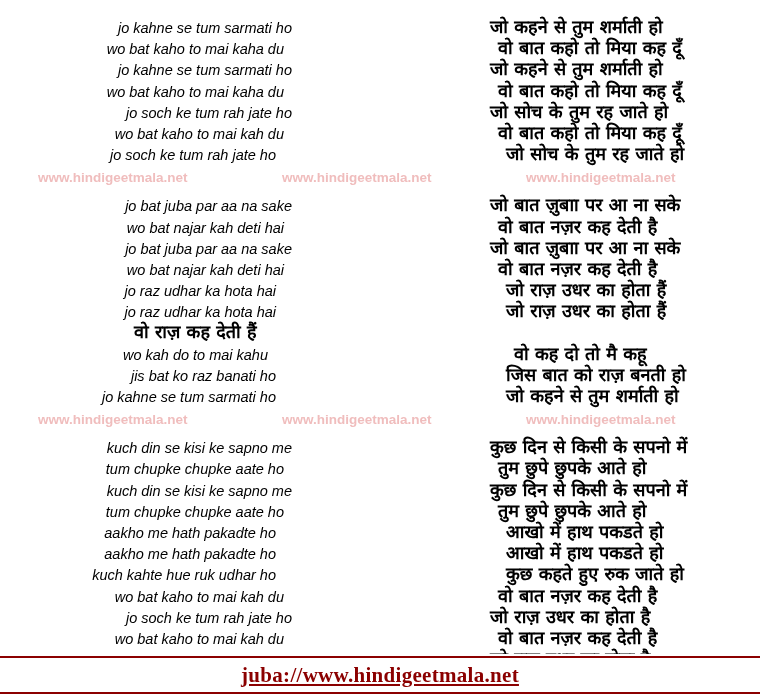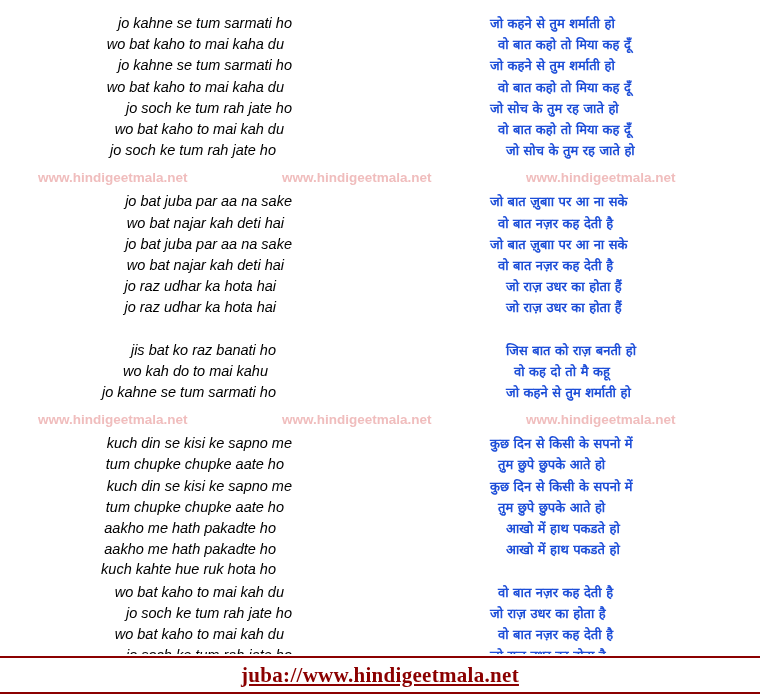--- a/index.html
+++ b/index.html
@@ -46,22 +46,22 @@
     font-size: 14.5px;
     color: #000000;
     white-space: nowrap;
     font-family: "Liberation Sans", sans-serif;
   }
   .col-deva {
     width: 380px;
     box-sizing: border-box;
     text-align: left;
     padding-left: 110px;
-    font-size: 13px;
-    color: #1d4ed8;
+    font-size: 18px;
+    color: #000000;
     white-space: nowrap;
     font-family: "DejaVu Sans", sans-serif;
     font-weight: bold;
   }
   .watermark-band {
     position: relative;
     height: 30px;
     width: 100%;
     display: flex;
     align-items: center;
@@ -173,28 +173,29 @@
       </div>
       <div class="line-row">
         <div class="col-roman" style="padding-right: 104px;">jo raz udhar ka hota hai</div>
         <div class="col-deva" style="padding-left: 126px;">जो राज़ उधर का होता हैं</div>
       </div>
       <div class="line-row">
         <div class="col-roman" style="padding-right: 104px;">jo raz udhar ka hota hai</div>
         <div class="col-deva" style="padding-left: 126px;">जो राज़ उधर का होता हैं</div>
       </div>
       <div class="line-row">
+        <div class="col-deva" style="padding-left: 134px;">वो राज़ कह देती हैं</div>
+      </div>
+      <div class="line-row">
+        <div class="col-roman" style="padding-right: 112px;">wo kah do to mai kahu</div>
+        <div class="col-deva" style="padding-left: 134px;">वो कह दो तो मै कहू</div>
       </div>
       <div class="line-row">
         <div class="col-roman" style="padding-right: 104px;">jis bat ko raz banati ho</div>
         <div class="col-deva" style="padding-left: 126px;">जिस बात को राज़ बनती हो</div>
-      </div>
-      <div class="line-row">
-        <div class="col-roman" style="padding-right: 112px;">wo kah do to mai kahu</div>
-        <div class="col-deva" style="padding-left: 134px;">वो कह दो तो मै कहू</div>
       </div>
       <div class="line-row">
         <div class="col-roman" style="padding-right: 104px;">jo kahne se tum sarmati ho</div>
         <div class="col-deva" style="padding-left: 126px;">जो कहने से तुम शर्माती हो</div>
       </div>
     </div>
 
     <div class="watermark-band">
       <span class="wm wm1">www.hindigeetmala.net</span>
       <span class="wm wm2">www.hindigeetmala.net</span>
@@ -220,21 +221,22 @@
       </div>
       <div class="line-row">
         <div class="col-roman" style="padding-right: 104px;">aakho me hath pakadte ho</div>
         <div class="col-deva" style="padding-left: 126px;">आखो में हाथ पकडते हो</div>
       </div>
       <div class="line-row">
         <div class="col-roman" style="padding-right: 104px;">aakho me hath pakadte ho</div>
         <div class="col-deva" style="padding-left: 126px;">आखो में हाथ पकडते हो</div>
       </div>
       <div class="line-row">
-        <div class="col-roman" style="padding-right: 104px;">kuch kahte hue ruk hota ho</div>
+        <div class="col-roman" style="padding-right: 104px;">kuch kahte hue ruk udhar ho</div>
+        <div class="col-deva" style="padding-left: 126px;">कुछ कहते हुए रुक जाते हो</div>
       </div>
       <div class="line-row">
         <div class="col-roman" style="padding-right: 96px;">wo bat kaho to mai kah du</div>
         <div class="col-deva" style="padding-left: 118px;">वो बात नज़र कह देती है</div>
       </div>
       <div class="line-row">
         <div class="col-roman" style="padding-right: 88px;">jo soch ke tum rah jate ho</div>
         <div class="col-deva" style="padding-left: 110px;">जो राज़ उधर का होता है</div>
       </div>
       <div class="line-row">

